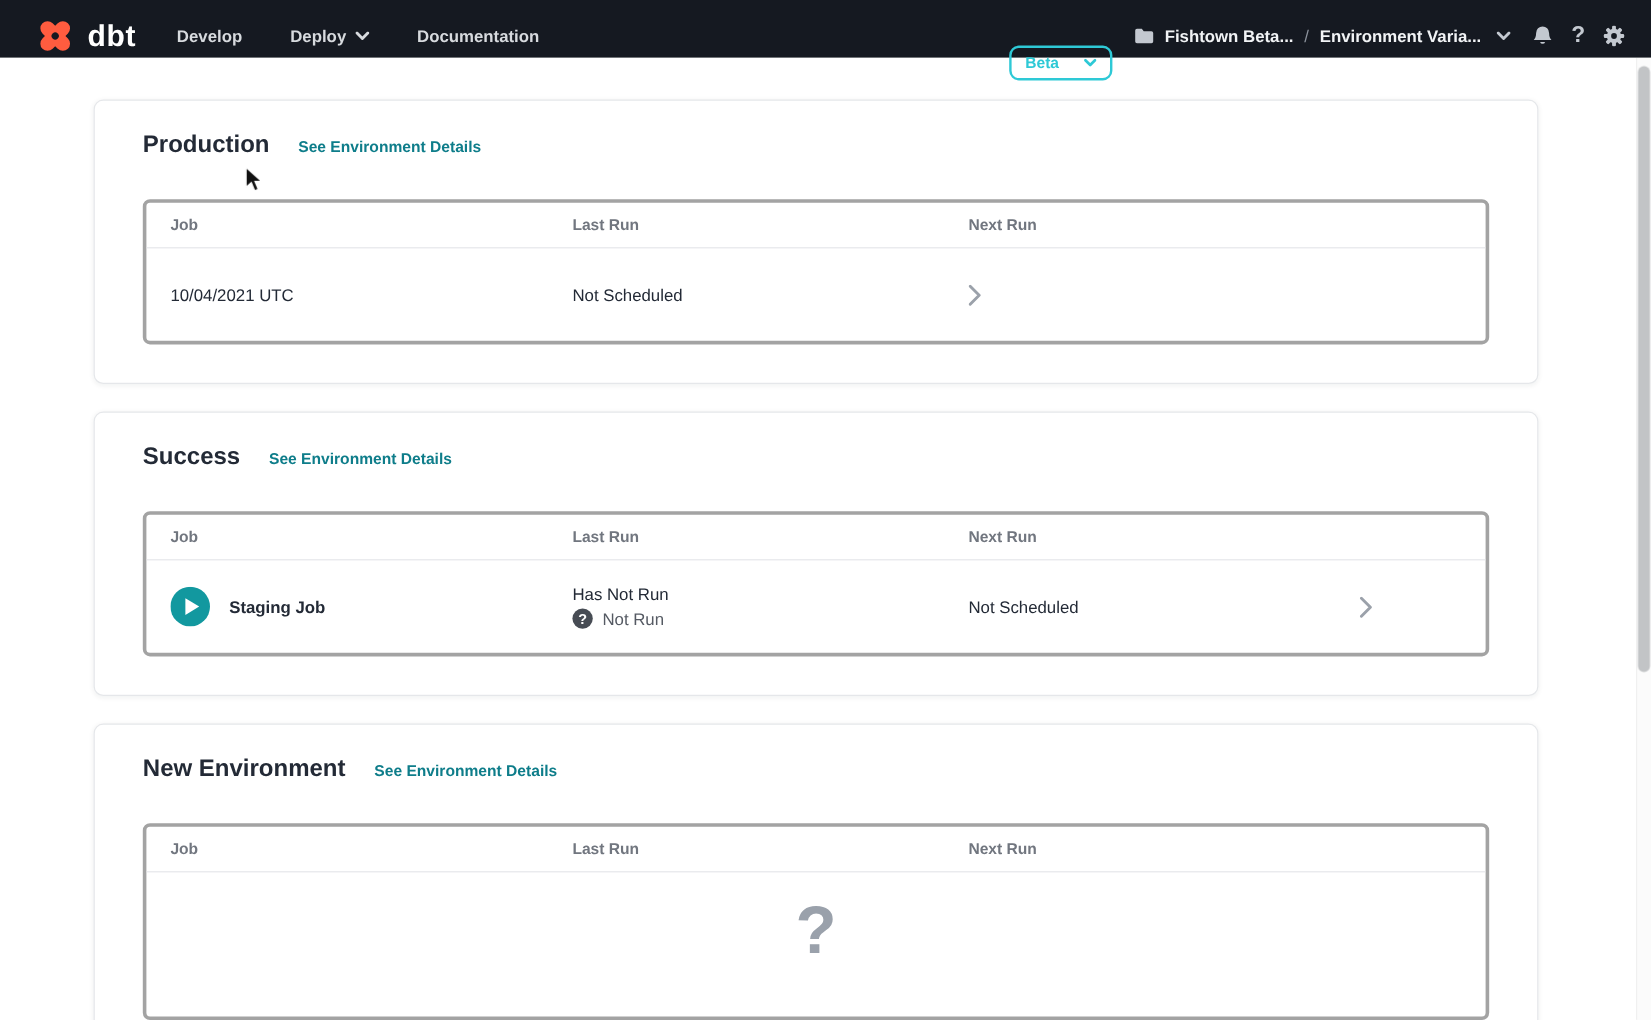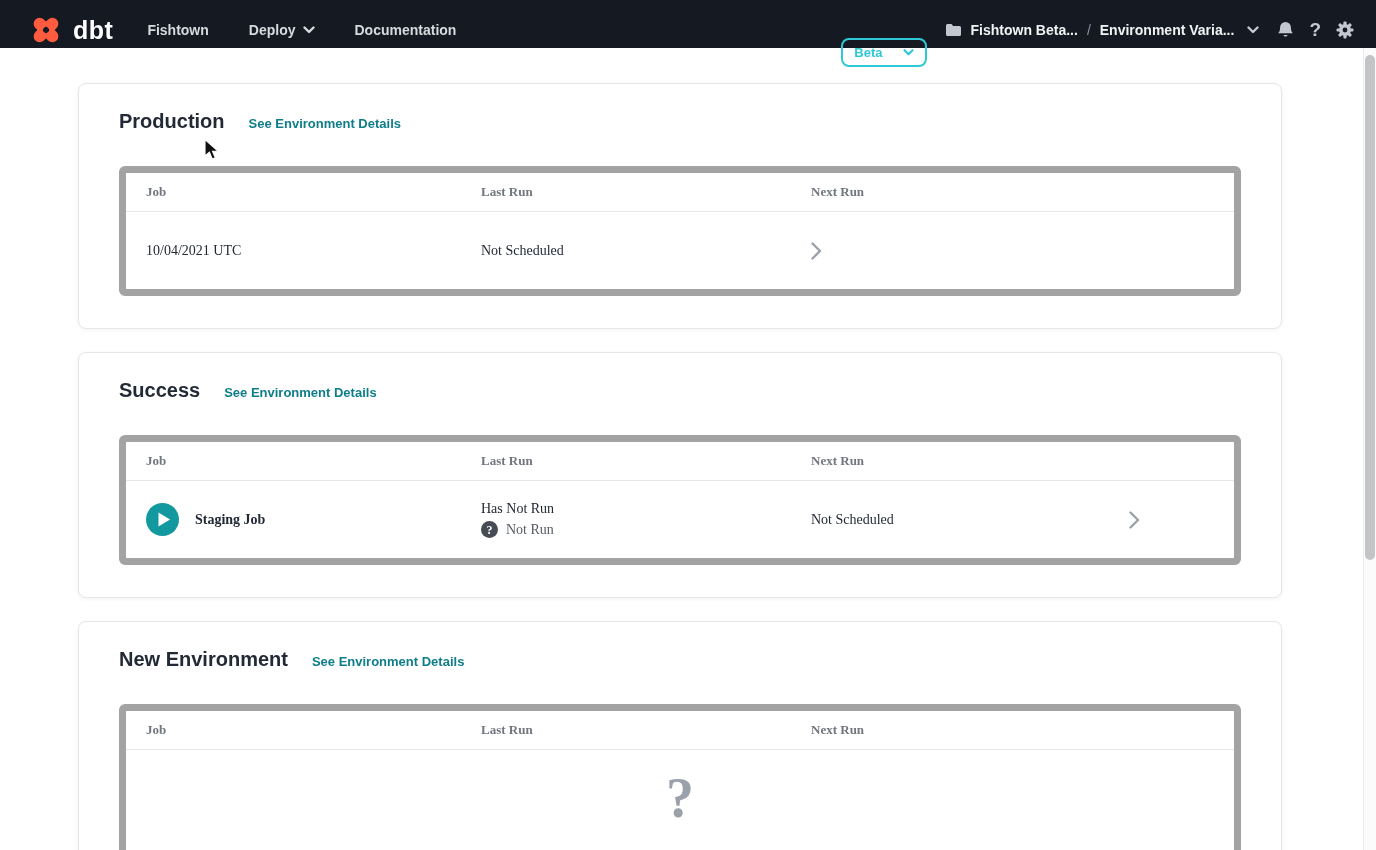--- a/index.html
+++ b/index.html
@@ -37,21 +37,21 @@
   .create-btn { background:#00737e; color:#fff; border:none; border-radius:4px;
     font-family:inherit; font-size:14px; font-weight:bold; padding:11px 17px; cursor:pointer; }
 
   .env-card { margin-top:23px; background:#fff; border:1px solid #e5e7ea; border-radius:8px;
     box-shadow:0 1px 4px rgba(25,30,40,.06); padding:26px 40px 32px 40px; }
   .env-card:first-of-type { margin-top:35px; }
   .env-header { display:flex; align-items:baseline; gap:24px; }
   .env-name { font-size:20px; font-weight:bold; color:#232a36; }
   .env-link { font-size:13px; font-weight:bold; color:#0e7d8a; text-decoration:none; cursor:pointer; }
 
-  .jobs-table { margin-top:33px; border:7px solid #a3a3a3; border-radius:6px; overflow:hidden;font-family:Liberation Serif, serif; }
+  .jobs-table { margin-top:33px; border:3px solid #a3a3a3; border-radius:6px; overflow:hidden; }
   .tbl-head { display:grid; grid-template-columns:335px 330px 1fr 85px; padding:11px 20px;
     border-bottom:1px solid #e5e7ea; color:#71767f; font-size:13px; font-weight:bold; }
   .job-row { display:grid; grid-template-columns:335px 330px 1fr 85px; align-items:center;
     padding:0 20px; min-height:77px; cursor:pointer; }
   .job-cell { display:flex; align-items:center; gap:16px; }
   .play-btn { width:33px; height:33px; flex:0 0 33px; cursor:pointer; }
   .job-name { font-size:14px; font-weight:bold; color:#232a36; }
   .lastrun-line1 { font-size:14px; color:#232a36; }
   .status-line { margin-top:4px; display:flex; align-items:center; gap:8px; }
   .status-success { color:#0b9fa7; font-size:14px; }
@@ -81,21 +81,21 @@
     <div class="logo-mark">
       <div class="logo-bar a"></div>
         <div class="logo-bar b"></div>
         <div class="logo-dot"></div>
     </div>
     <span class="brand-name">dbt</span>
   </div>
 
   <nav class="nav-links">
     <span class="nav-link">
-      <span>Fishtown</span>
+      <span>Develop</span>
     </span>
     <span class="nav-link">
       <span>Deploy</span>
       <svg width="12" height="8" viewBox="0 0 12 8">
         <polyline points="1.5,1.5 6,6 10.5,1.5" fill="none" stroke="#d7dade" stroke-width="2.4" stroke-linecap="round" stroke-linejoin="round"></polyline>
       </svg>
     </span>
     <span class="nav-link">
       <span>Documentation</span>
     </span>

